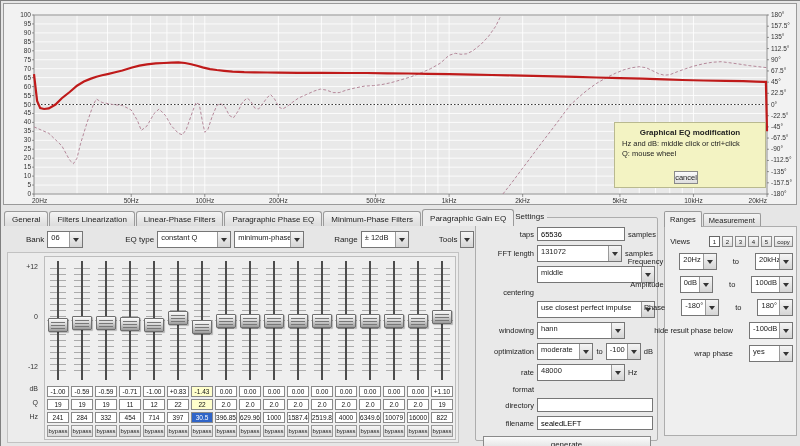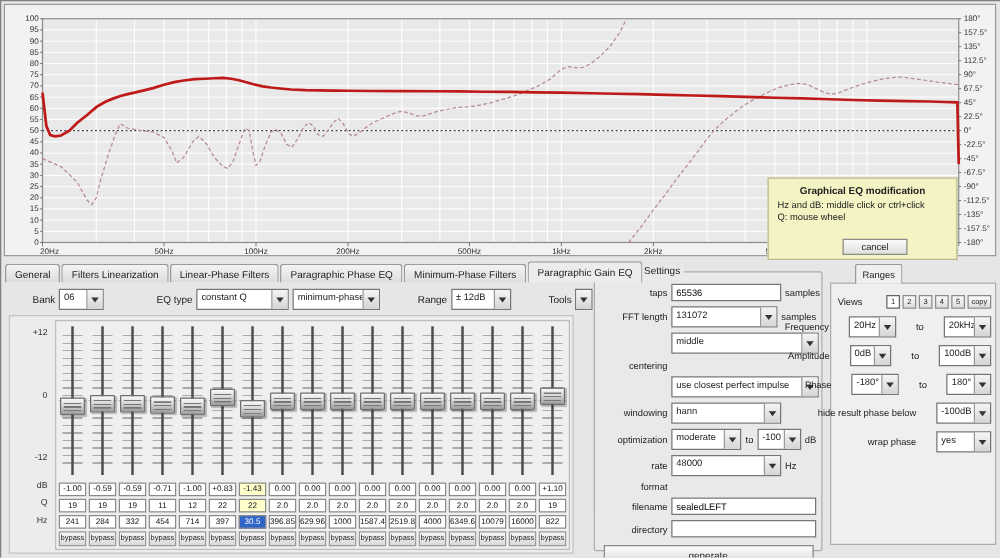--- a/index.html
+++ b/index.html
@@ -7,26 +7,26 @@
     width:800px;height:446px;overflow:hidden;position:relative;
     background:#e6e6e6;
     font-family:"Liberation Sans", sans-serif;
     -webkit-font-smoothing:antialiased;
     border-left:1px solid #7f7f7f;border-top:1px solid #7f7f7f;box-sizing:border-box;
   }
   
   .graph-panel{position:absolute;left:2px;top:2px;width:794px;height:202px;
     background:#f2f2f2;border:1px solid #9a9a9a;box-sizing:border-box;}
   .graph-panel svg{position:absolute;left:0;top:0;}
-  .eq-overlay{position:absolute;left:610px;top:138px;width:152px;height:66px;
+  .eq-overlay{position:absolute;left:610px;top:118px;width:152px;height:66px;
     background:#f3f3c3;border:1px solid #b9b98f;box-sizing:border-box;font-size:8px;color:#222;}
   .eq-overlay .t{font-weight:bold;text-align:center;margin-top:5px;font-size:8px;}
   .eq-overlay .l{margin:2px 0 0 7px;font-size:7.5px;}
   .eq-overlay .l2{margin:1px 0 0 7px;font-size:7.5px;}
-  .cancel-btn{position:absolute;left:59px;bottom:3px;width:52px;height:13px;
+  .cancel-btn{position:absolute;left:59px;bottom:3px;width:24px;height:13px;
     background:linear-gradient(#fbfbfb,#dedede);border:1px solid #8a8a8a;
     font-size:7.5px;text-align:center;line-height:12px;box-sizing:border-box;}
   
   .tabbar{position:absolute;left:3px;top:208px;height:17px;display:flex;align-items:flex-end;}
   .tab{height:15px;line-height:15px;padding:0 7px;font-size:8px;color:#222;
     background:linear-gradient(#f4f4f4,#dcdcdc);border:1px solid #9a9a9a;border-bottom:none;
     border-radius:3px 3px 0 0;margin-right:1px;box-sizing:border-box;}
   .tab.active{height:17px;line-height:17px;background:#ececec;position:relative;z-index:2;}
   
   .controls-row{position:absolute;left:22px;top:230px;display:flex;align-items:center;font-size:8px;color:#222;}
@@ -73,21 +73,21 @@
   .irow{display:flex;align-items:center;margin:4px 4px 0 0;}
   .irow .ilab{width:58px;text-align:right;margin-right:3px;font-size:7.5px;flex:none;}
   .irow .suf{margin-left:3px;font-size:7.5px;}
   .cstack{display:flex;flex-direction:column;gap:18px;}
   .gen-btn{display:block;margin:6px auto 0 auto;width:168px;height:16px;
     background:linear-gradient(#fbfbfb,#dcdcdc);border:1px solid #8a8a8a;
     font-size:8px;text-align:center;line-height:15px;box-sizing:border-box;}
   .status-box{margin:5px auto 0 auto;width:172px;border:1px solid #9a9a9a;background:#fff;
     font-size:6.9px;color:#007700;padding:1px 2px;line-height:9px;box-sizing:border-box;}
   
-  .ranges-tabs{position:absolute;left:663px;top:210px;display:flex;align-items:flex-end;height:16px;flex-direction:column;}
+  .ranges-tabs{position:absolute;left:663px;top:210px;display:flex;align-items:flex-end;height:16px;}
   .rtab{height:13px;line-height:13px;padding:0 5px;font-size:7.5px;color:#222;
     background:linear-gradient(#f4f4f4,#dcdcdc);border:1px solid #9a9a9a;border-bottom:none;
     border-radius:2px 2px 0 0;margin-right:1px;}
   .rtab.active{height:15px;line-height:15px;background:#efefef;z-index:2;position:relative;}
   .ranges-panel{position:absolute;left:663px;top:225px;width:133px;height:210px;
     border:1px solid #adadad;background:#efefef;box-sizing:border-box;font-size:7.5px;color:#222;}
   .rrow{display:flex;align-items:center;justify-content:flex-end;margin:6px 3px 0 0;gap:16px;white-space:nowrap;}
   .vbtn{width:11px;height:11px;border:1px solid #8a8a8a;background:linear-gradient(#fbfbfb,#dcdcdc);
     font-size:6px;text-align:center;line-height:10px;box-sizing:border-box;}
   .vbtn.active{background:#fff;border-color:#666;}
@@ -592,26 +592,26 @@
       <span class="cbtn">
           <span class="arr"></span>
         </span>
     </span>
     <span class="suf">Hz</span>
   </div>
   <div class="irow">
     <span class="ilab">format</span>
   </div>
   <div class="irow">
+    <span class="ilab">directory</span>
+    <input class="tinput" style="width: 118px;" value="">
+  </div>
+  <div class="irow">
     <span class="ilab">filename</span>
     <input class="tinput" style="width: 118px;" value="sealedLEFT">
-  </div>
-  <div class="irow">
-    <span class="ilab">directory</span>
-    <input class="tinput" style="width: 118px;" value="">
   </div>
   <div class="gen-btn">generate</div>
   <div class="status-box">
     <div>impulse delay: 32768.086 samples, 682.668 ms</div>
     <div>max response: 0 dB, max impulse: -16.36 dB</div>
   </div>
 </div>
 
 <div class="ranges-tabs" id="ranges-tabs">
     <div class="rtab active">Ranges</div>

